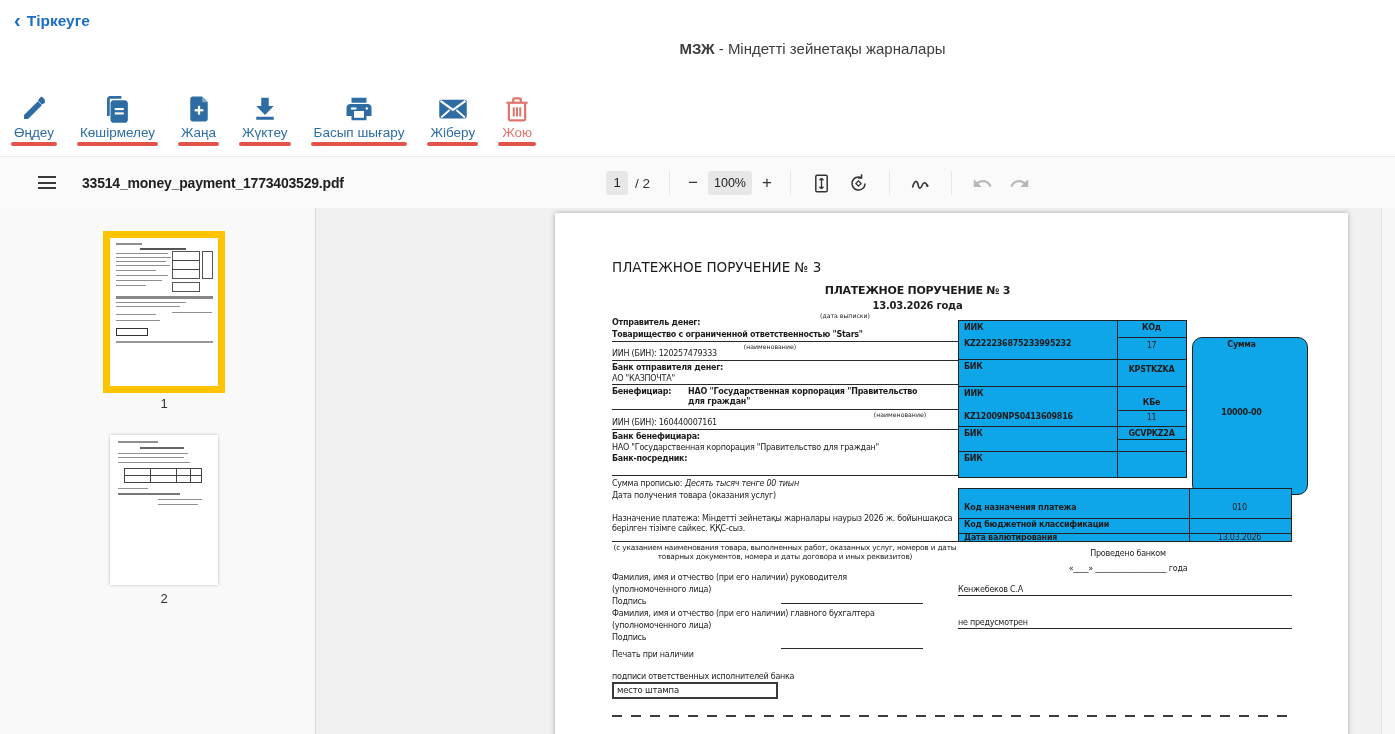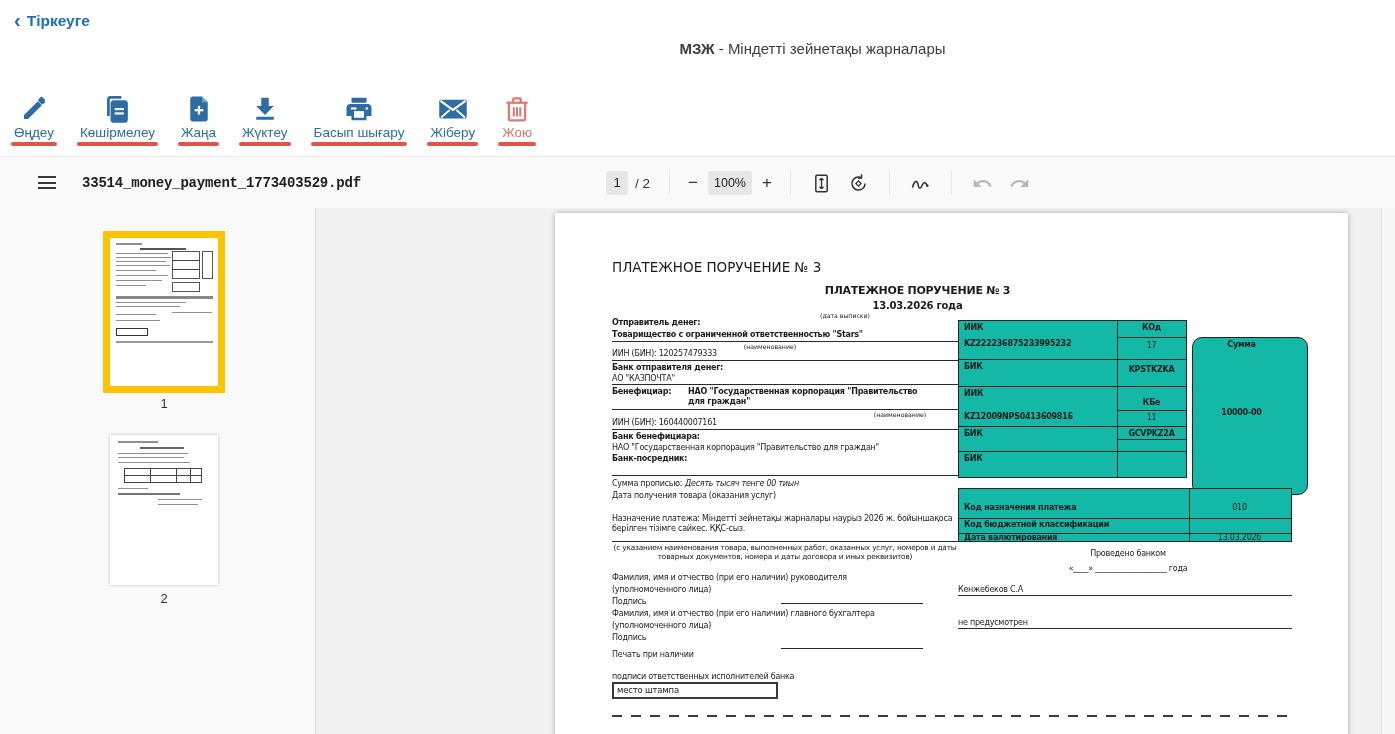--- a/index.html
+++ b/index.html
@@ -24,21 +24,21 @@
   .action.danger .lbl { color:#e0776f; }
   .action .bar { height:4px; border-radius:2px; background:#e2544a; align-self:stretch; margin:2px -3px 0; }
 
   
   .viewer { position:absolute; left:0; top:156px; width:1395px; height:578px; }
   .pdf-toolbar { position:relative; height:52px; background:#fafafa; border-top:1px solid #ececec;
                  display:flex; align-items:center; }
   .hamburger { margin-left:38px; cursor:pointer; }
   .hamburger div { width:18px; height:2px; background:#3a3a3a; margin:3.5px 0; }
   .filename { margin-left:26px; font-size:14px; font-weight:bold; color:#202020;
-              font-family:Liberation Mono, monospace; letter-spacing:-0.2px; }
+              font-family:Liberation Sans, sans-serif; letter-spacing:-0.2px; }
   .center-controls { position:absolute; left:606px; top:0; height:52px; display:flex; align-items:center; }
   .pagebox { min-width:22px; height:24px; background:#e7e7e7; border-radius:3px; text-align:center;
              line-height:24px; font-size:13px; color:#222; padding:0 3px; cursor:text; }
   .pagesep { font-size:13.5px; color:#333; margin:0 7px; }
   .vsep { width:1px; height:24px; background:#e6e6e6; margin:0 12px; }
   .ctl { font-size:17px; color:#333; cursor:pointer; padding:0 6px; line-height:24px; }
   .zoombox { width:44px; height:24px; background:#e7e7e7; border-radius:3px; text-align:center;
              line-height:24px; font-size:12.5px; color:#222; margin:0 4px; }
   .tbtn { cursor:pointer; margin:0 8px; display:flex; align-items:center; }
   .tbtn svg { width:21px; height:21px; }
@@ -62,21 +62,21 @@
           box-shadow:0 0 5px rgba(0,0,0,.3); font-family:"DejaVu Sans", sans-serif; }
   .dt { position:absolute; font-size:8px; letter-spacing:-0.25px; color:#1c1c1c;
         white-space:nowrap; line-height:1.3; }
   .b { font-weight:bold; }
   .i { font-style:italic; }
   .ctr { text-align:center; }
   .wrap { white-space:normal; }
   .sm { font-size:6.2px; letter-spacing:0; }
   .cap { font-size:7.4px; letter-spacing:-0.2px; }
   .ln { position:absolute; height:1px; background:#2a2a2a; }
-  .tbl { position:absolute; border:1.5px solid #222; background:#14b8a6; }
+  .tbl { position:absolute; border:1.5px solid #222; background:#0ea5e9; }
   .tbl .vln { position:absolute; top:0; bottom:0; width:1.3px; background:#222; }
   .tbl .hln { position:absolute; height:1.3px; background:#222; }
   .dash { position:absolute; height:1.6px;
           background:repeating-linear-gradient(90deg,#3c3c3c 0 10px,transparent 10px 19px); }
   .stampbox { position:absolute; border:2px solid #3a3a3a; font-size:8.5px; letter-spacing:-0.2px;
               color:#1c1c1c; padding:1px 0 0 3px; }
   .scroll-track { position:absolute; right:0; top:0; width:14px; height:526px; background:#f7f7f7;
                   border-left:1px solid #e3e3e3; cursor:pointer; }
 </style>
 </head>

